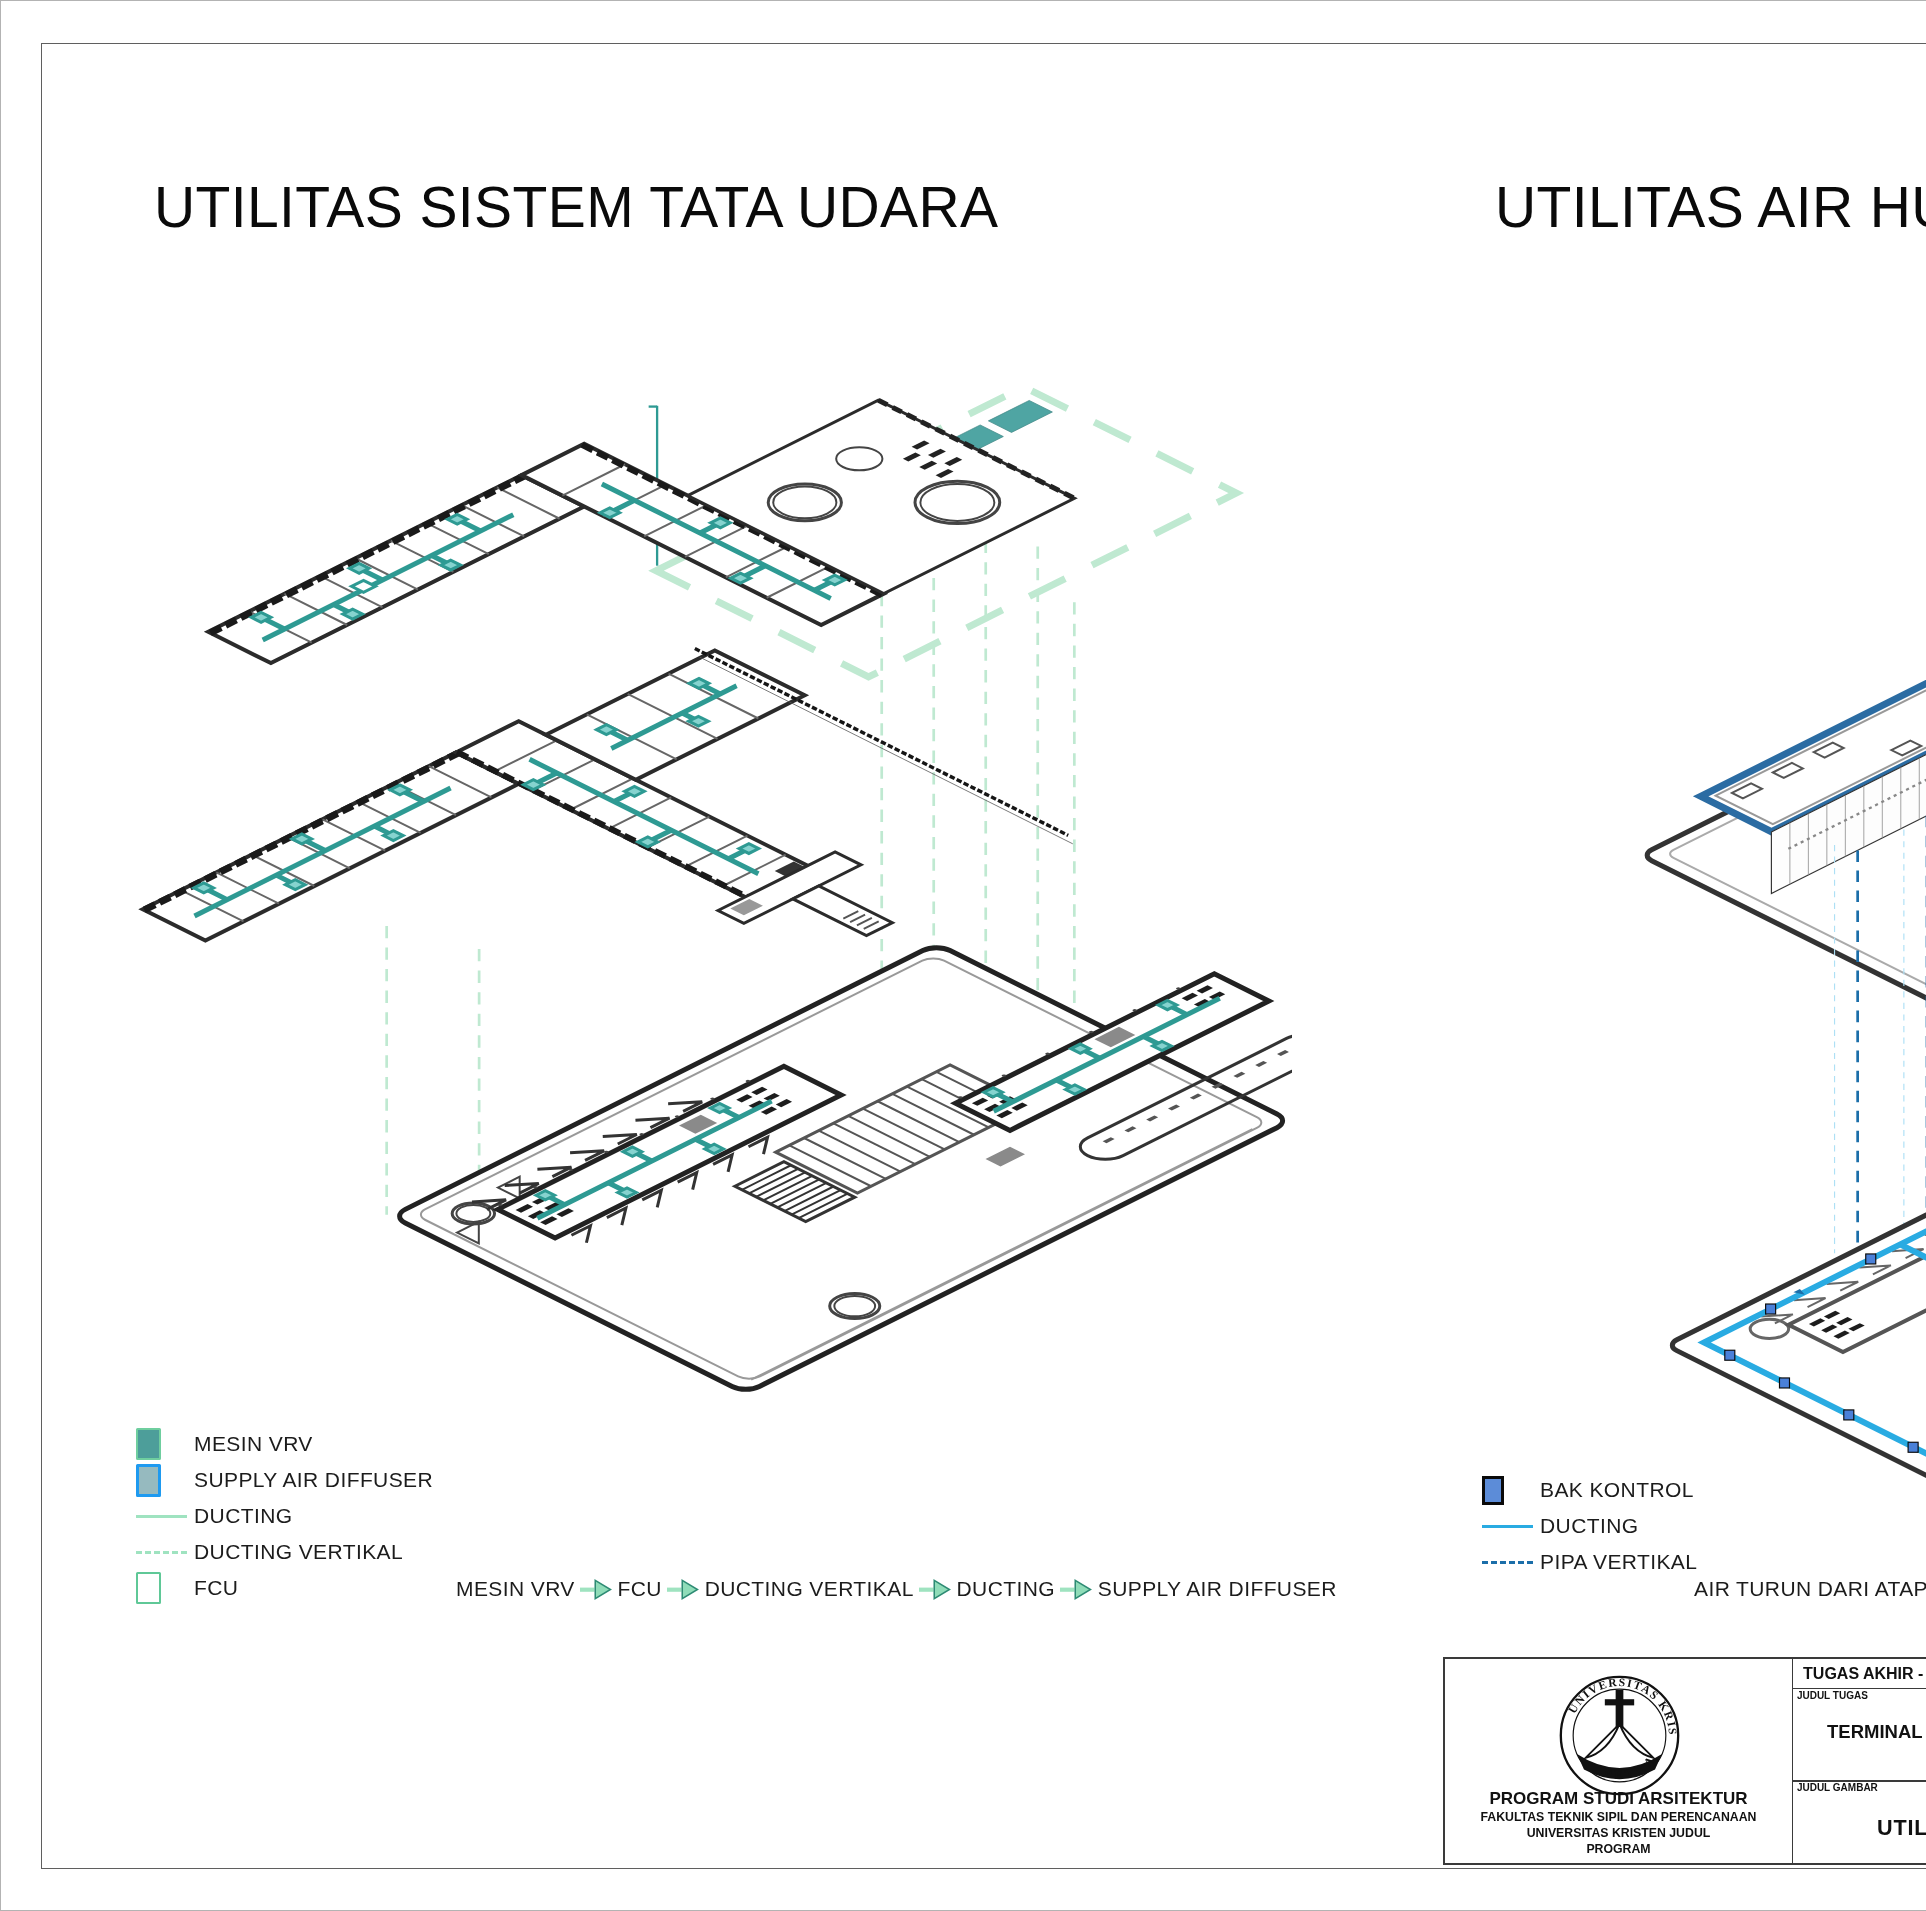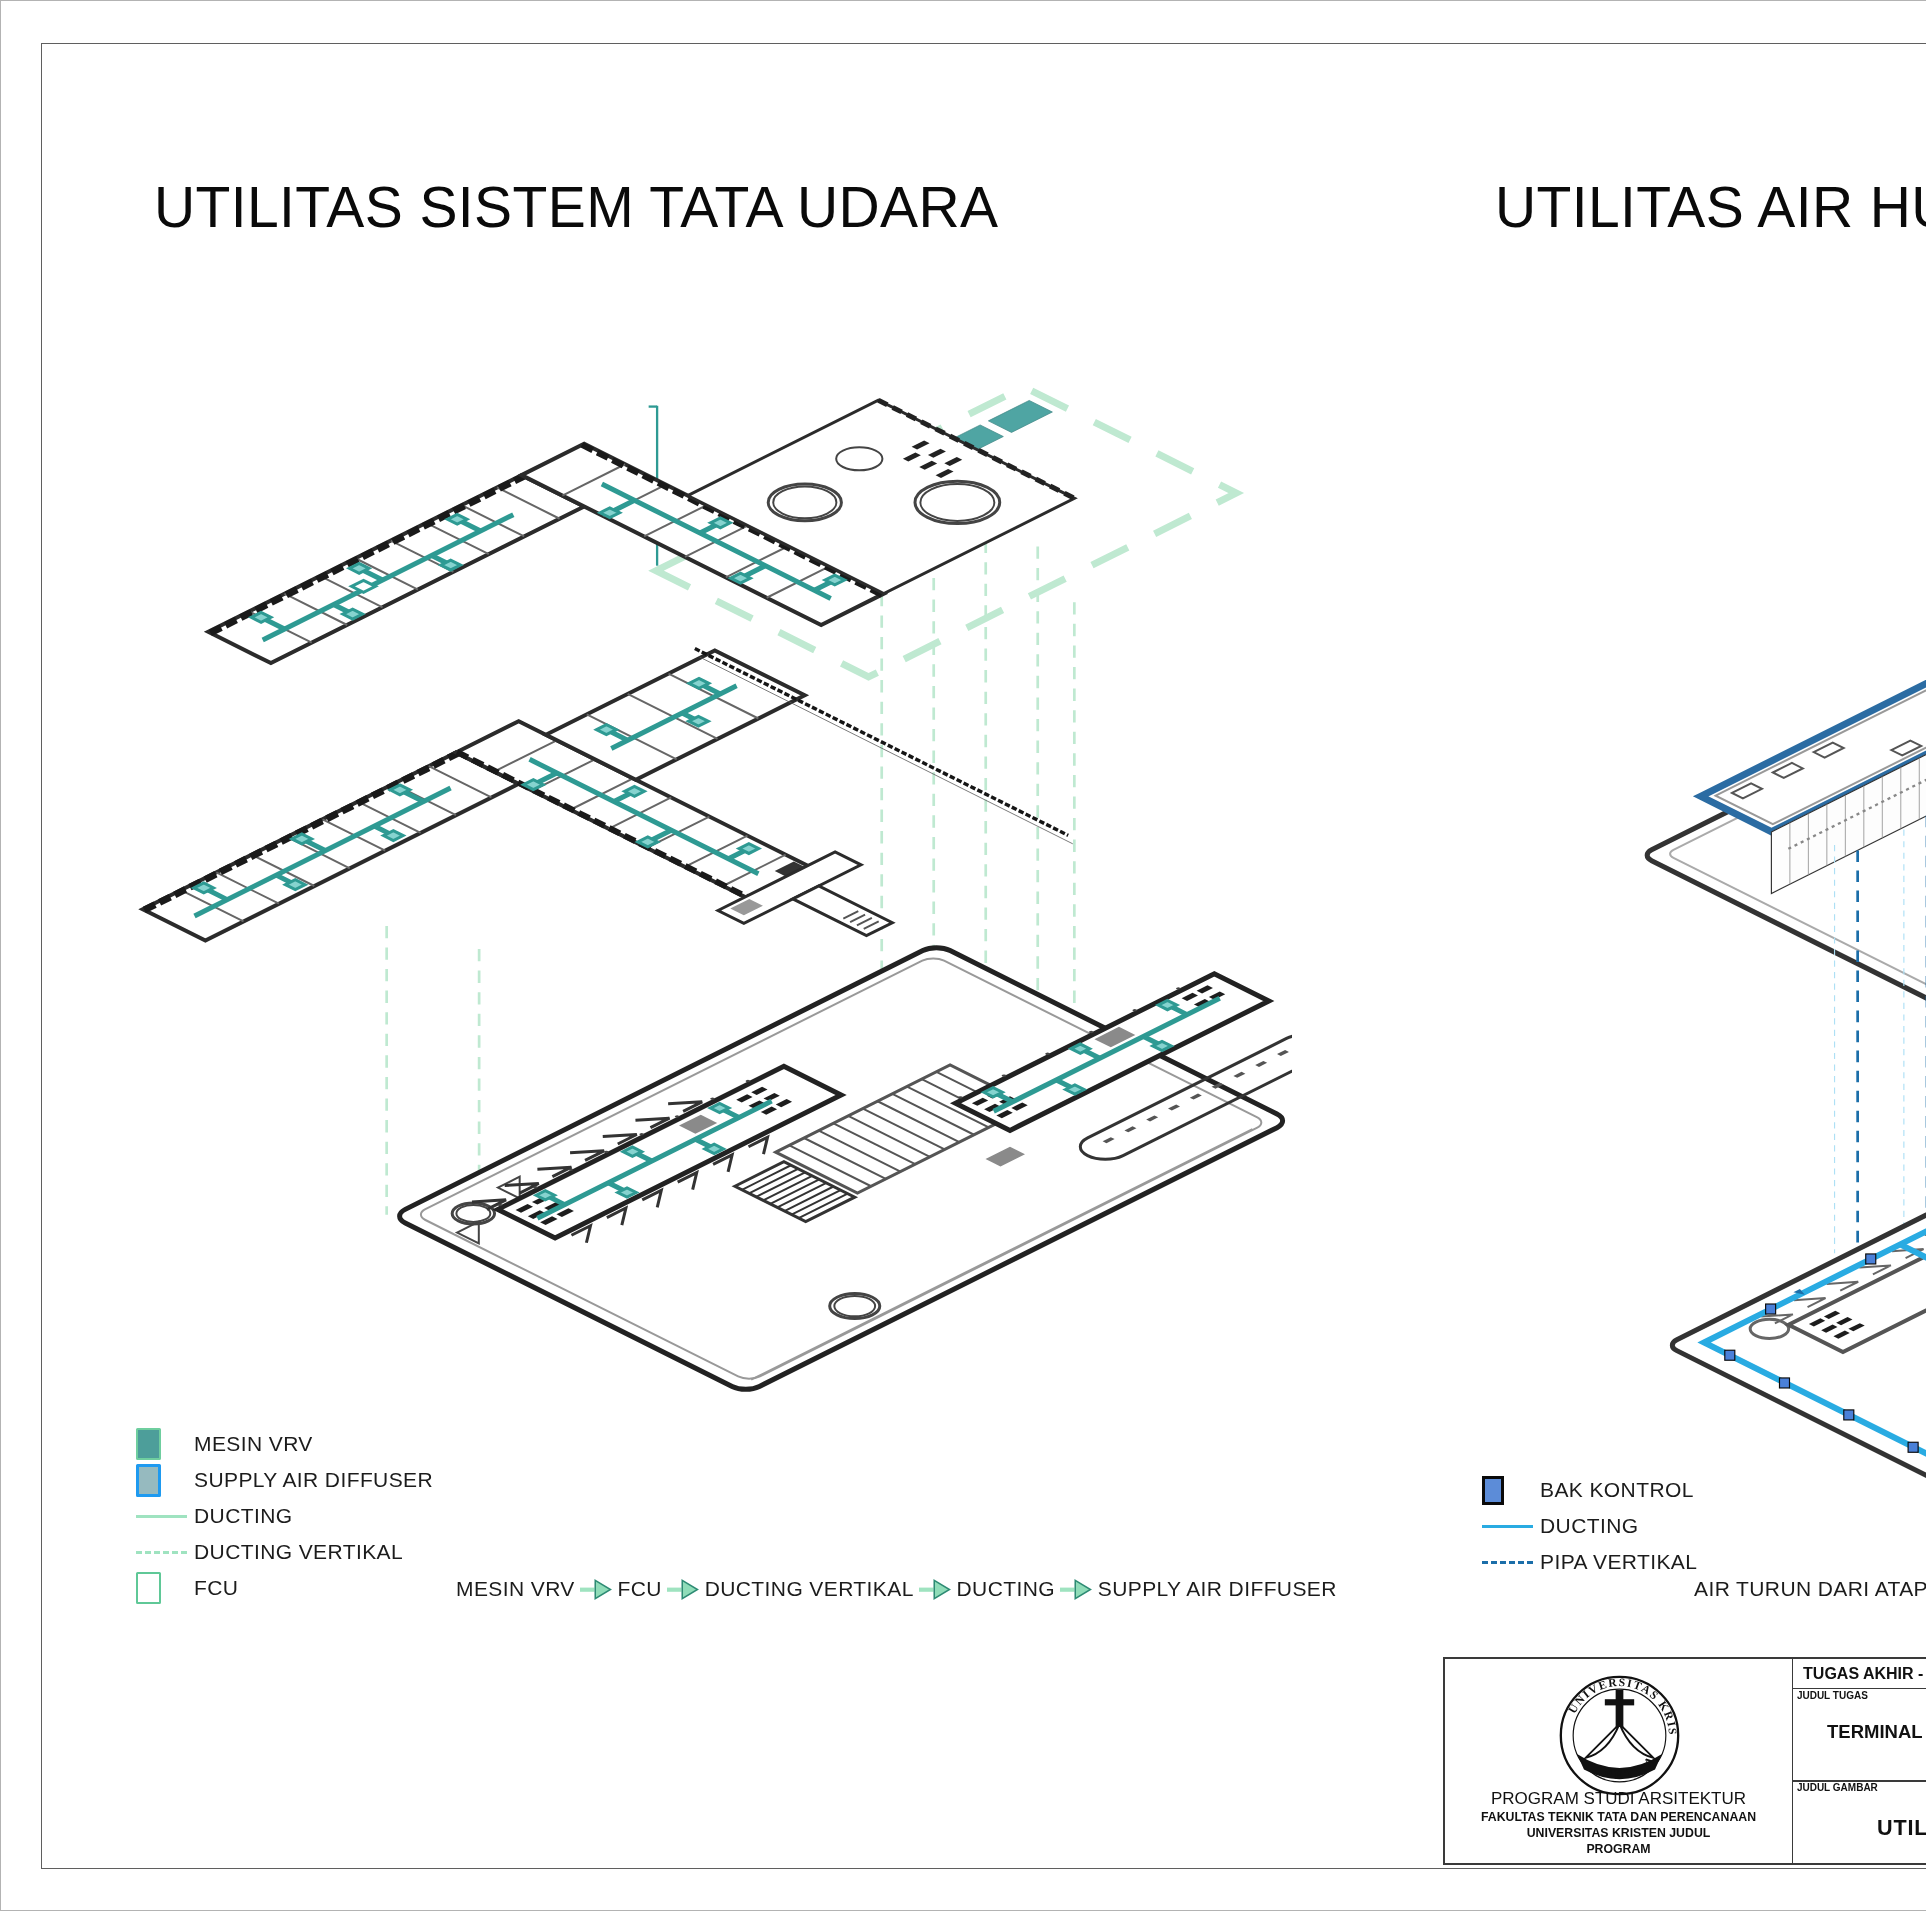--- a/index.html
+++ b/index.html
@@ -42,21 +42,21 @@
   
   #title-block{position:absolute;left:1442px;top:1656px;width:1221px;height:208px;
     border:1.9px solid #3a3a3a;box-sizing:border-box;background:#fff;}
   .tb-cell{position:absolute;box-sizing:border-box;border:1.2px solid #3a3a3a;}
   .tb-label{position:absolute;left:3.9px;top:1px;font-size:10px;font-weight:700;letter-spacing:0;}
   .tb-center{display:flex;align-items:center;justify-content:center;text-align:center;}
   #tb-header{font-weight:700;font-size:16px;}
   #tb-project{font-weight:700;font-size:18.5px;line-height:1.25;padding:0 11.6px;}
   #tb-drawing{font-weight:700;font-size:21.6px;letter-spacing:0.8px;}
   .tb-org{position:absolute;left:0;bottom:5.4px;width:100%;text-align:center;line-height:1.3;}
-  .tb-org .l1{font-size:17px;font-weight:400;}
+  .tb-org .l1{font-size:17px;font-weight:700;}
   .tb-org .l2{font-size:12.3px;font-weight:700;}
 </style>
 </head>
 <body>
 
 <div id="sheet">
   <div id="frame"></div>
 
   <div id="left-title" class="sheet-title">UTILITAS SISTEM TATA UDARA</div>
   <div id="right-title" class="sheet-title">UTILITAS AIR HUJAN</div>
@@ -547,21 +547,21 @@
         <path d="M70,228 Q180,300 290,228 L272,268 Q180,318 88,268 Z" fill="#111"></path>
         <text font-family="Liberation Serif, serif" font-size="30" font-weight="700" fill="#111" letter-spacing="4">
           <textPath href="#arcTop" startOffset="14%">UNIVERSITAS KRISTEN</textPath>
         </text>
         <text font-family="Liberation Serif, serif" font-size="32" font-weight="700" fill="#111" letter-spacing="10">
           <textPath href="#arcBot" startOffset="38%">PETRA</textPath>
         </text>
       </svg>
       <div class="tb-org">
         <div class="l1">PROGRAM STUDI ARSITEKTUR</div>
-        <div class="l2">FAKULTAS TEKNIK TATA DAN PERENCANAAN</div>
+        <div class="l2">FAKULTAS TEKNIK SIPIL DAN PERENCANAAN</div>
         <div class="l2">UNIVERSITAS KRISTEN JUDUL</div>
         <div class="l2">PROGRAM</div>
       </div>
     </div>
 
     <div class="tb-cell tb-center" style="left:348px;top:0;width:376px;height:31px;">
       <span id="tb-header">TUGAS AKHIR - SEMESTER GENAP 2022/2023</span>
     </div>
 
     <div class="tb-cell" style="left:348px;top:30px;width:376px;height:94px;">

